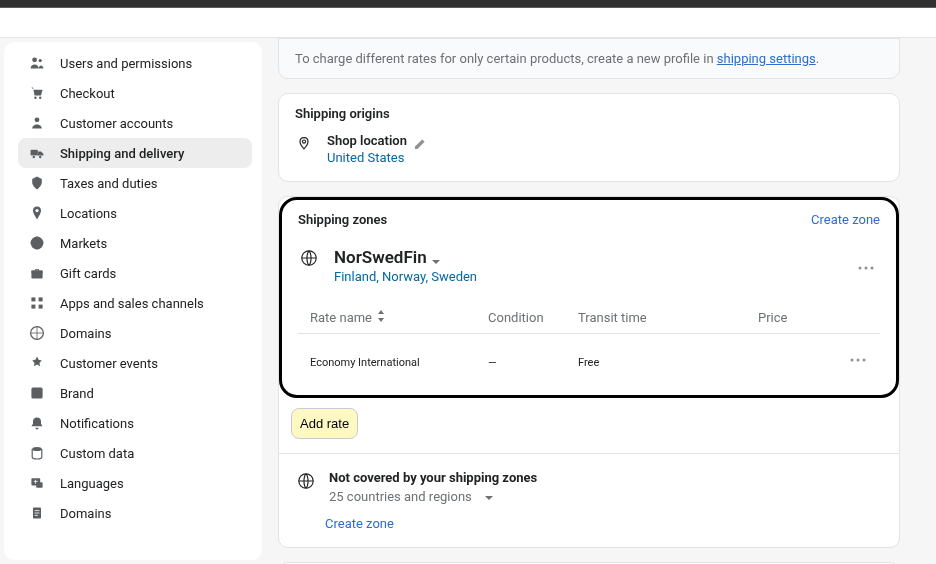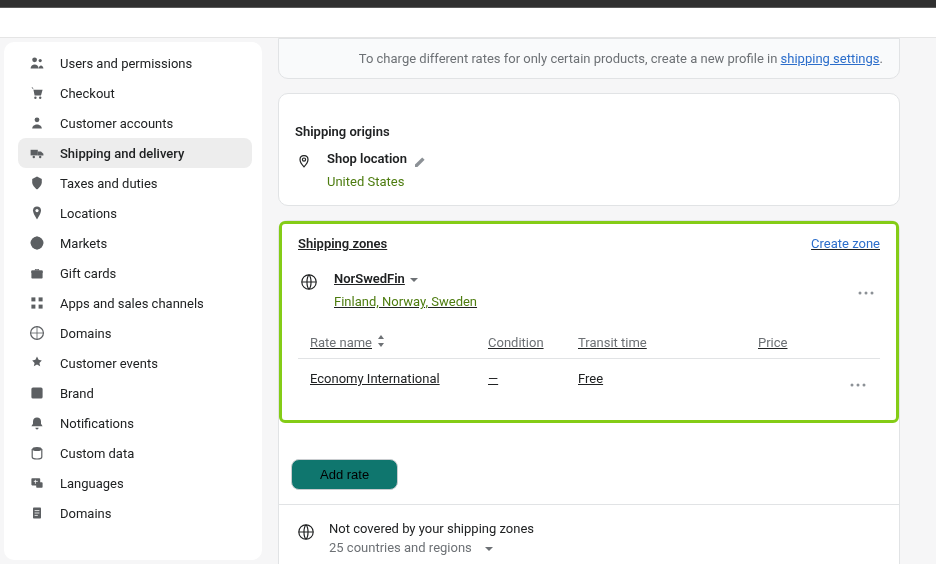--- a/index.html
+++ b/index.html
@@ -7,59 +7,59 @@
   .topbar { height:8px; background:#303030; border-bottom:1px solid #5a5a5a; }
   .topbar2 { height:30px; background:#fff; border-bottom:1px solid #e5e5e5; }
   .page { display:flex; width:936px; height:526px; background:#f6f6f7; }
   .sidebar { width:258px; padding:6px 10px 6px 14px; background:#fff; border-radius:10px; margin:4px; overflow:hidden; }
   .side-item { display:flex; align-items:center; gap:14px; padding:6px 10px; border-radius:8px; cursor:pointer; color:#202223; font-size:13px; }
   .side-item.active { background:#ededed; font-weight:500; }
   .side-icon { width:18px; height:18px; display:flex; align-items:center; justify-content:center; color:#5c5f62; flex-shrink:0; }
   .side-icon svg { width:16px; height:16px; fill:#5c5f62; }
   .main { flex:1; padding:0 36px 0 12px; overflow:hidden; }
   .card { background:#fff; border:1px solid #e1e3e5; border-radius:10px; margin-bottom:14px; }
-  .infobar { padding:12px 16px; color:#6d7175; font-size:13px; background:#f9fafb; border:1px solid #e1e3e5; border-radius:0 0 10px 10px; margin-bottom:14px;text-align:right; }
+  .infobar { padding:12px 16px; color:#6d7175; font-size:13px; background:#f9fafb; border:1px solid #e1e3e5; border-radius:0 0 10px 10px; margin-bottom:14px; }
   .infobar a { color:#2c6ecb; text-decoration:underline; }
   .section-title { font-weight:600; font-size:13px; }
-  .origins { padding:30px 16px 16px; }
+  .origins { padding:12px 16px 16px; }
   .origin-row { display:flex; align-items:flex-start; justify-content:flex-start; margin-top:12px; }
   .origin-left { display:flex; gap:14px; align-items:flex-start; }
   .pin-icon { width:18px; height:18px; display:flex; align-items:center; justify-content:center; margin-top:2px; }
   .pin-icon svg { width:16px; height:16px; fill:none; stroke:#202223; stroke-width:1.5; }
   .origin-title { font-weight:600; font-size:13px; }
-  .muted { color:#4d7c0f; font-size:13px; margin-top:8px; }
+  .muted { color:#0369a1; font-size:13px; margin-top:2px; }
   .edit-btn { background:none; border:none; color:#8c9196; cursor:pointer; padding:4px; }
   .edit-btn svg { width:16px; height:16px; fill:#8c9196; }
-  .zones-wrap { border:3px solid #84cc16; border-radius:6px;text-decoration:underline; }
+  .zones-wrap { border:3px solid #000000; border-radius:18px; }
   .zones-head { display:flex; justify-content:space-between; align-items:center; padding:12px 16px 8px; }
   .create-link { color:#2c6ecb; font-size:13px; cursor:pointer; }
   .zone-block { padding:4px 16px 14px; }
   .zone-header { display:flex; align-items:center; justify-content:space-between; padding:8px 0 4px; }
   .zone-left { display:flex; gap:14px; align-items:flex-start; }
   .globe { width:22px; height:22px; display:flex; align-items:center; justify-content:center; }
   .globe svg { width:18px; height:18px; fill:none; stroke:#202223; stroke-width:1.3; }
-  .zone-name { font-weight:600; font-size:13px; display:flex; align-items:center; gap:4px; }
+  .zone-name { font-weight:600; font-size:17px; display:flex; align-items:center; gap:4px; }
   .chev { width:12px; height:12px; }
   .chev svg { width:10px; height:10px; fill:#6d7175; }
   .more-btn { background:none; border:none; color:#8c9196; cursor:pointer; padding:4px 6px; border-radius:6px; }
   .more-btn svg { width:16px; height:4px; fill:#8c9196; }
   .rate-table { margin-top:14px; }
   .rate-head { display:flex; align-items:center; padding:8px 0; color:#6d7175; font-size:13px; border-bottom:1px solid #e1e3e5; }
   .col-name { flex:0 0 190px; padding-left:12px; display:flex; align-items:center; gap:4px; }
   .col-cond { flex:0 0 90px; }
   .col-time { flex:0 0 180px; }
   .col-price { flex:0 0 90px; }
   .col-act { flex:1; text-align:right; padding-right:8px; }
-  .rate-row { display:flex; align-items:flex-start; padding:12px 0; font-size:13px; }
+  .rate-row { display:flex; align-items:flex-end; padding:12px 0; font-size:11px; }
   .sort-icon svg { width:10px; height:12px; fill:#6d7175; }
   .add-rate { margin:10px 0 0 12px; }
-  .add-rate button { background:#0f766e; border:1px solid #c9cccf; border-radius:8px; padding:7px 28px; font-size:13px; cursor:pointer;margin-top:26px; }
+  .add-rate button { background:#fef9c3; border:1px solid #c9cccf; border-radius:8px; padding:7px 8px; font-size:13px; cursor:pointer; }
   .notcovered { padding:16px; }
   .nc-head { display:flex; gap:12px; align-items:flex-start; }
-  .nc-title { font-weight:400; font-size:13px; }
+  .nc-title { font-weight:700; font-size:13px; }
   .nc-sub { color:#6d7175; font-size:13px; margin-top:4px; display:flex; align-items:center; gap:12px; }
   .nc-link { color:#2c6ecb; font-size:13px; margin-top:12px; margin-left:30px; cursor:pointer; }
   .startship { padding:16px; }
 </style>
 </head>
 <body>
 
 <div class="topbar"></div>
 <div class="topbar2"></div>
 

